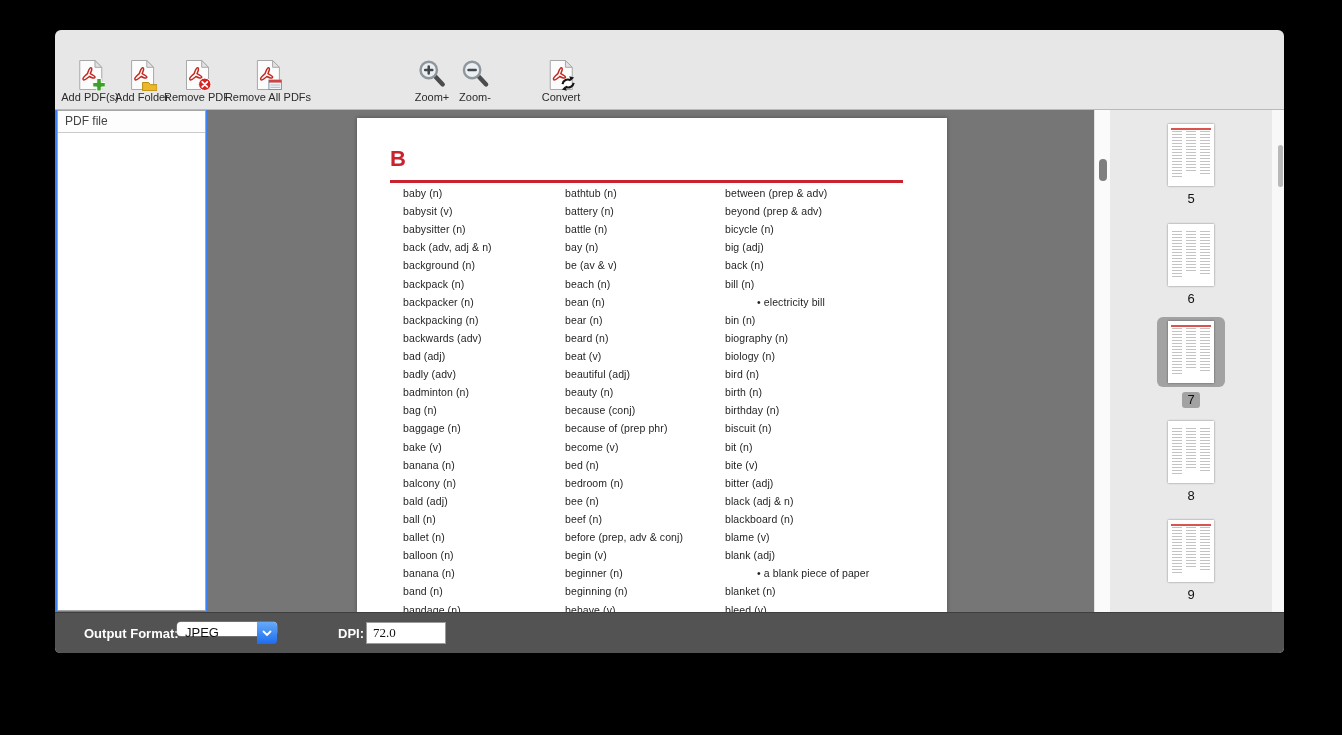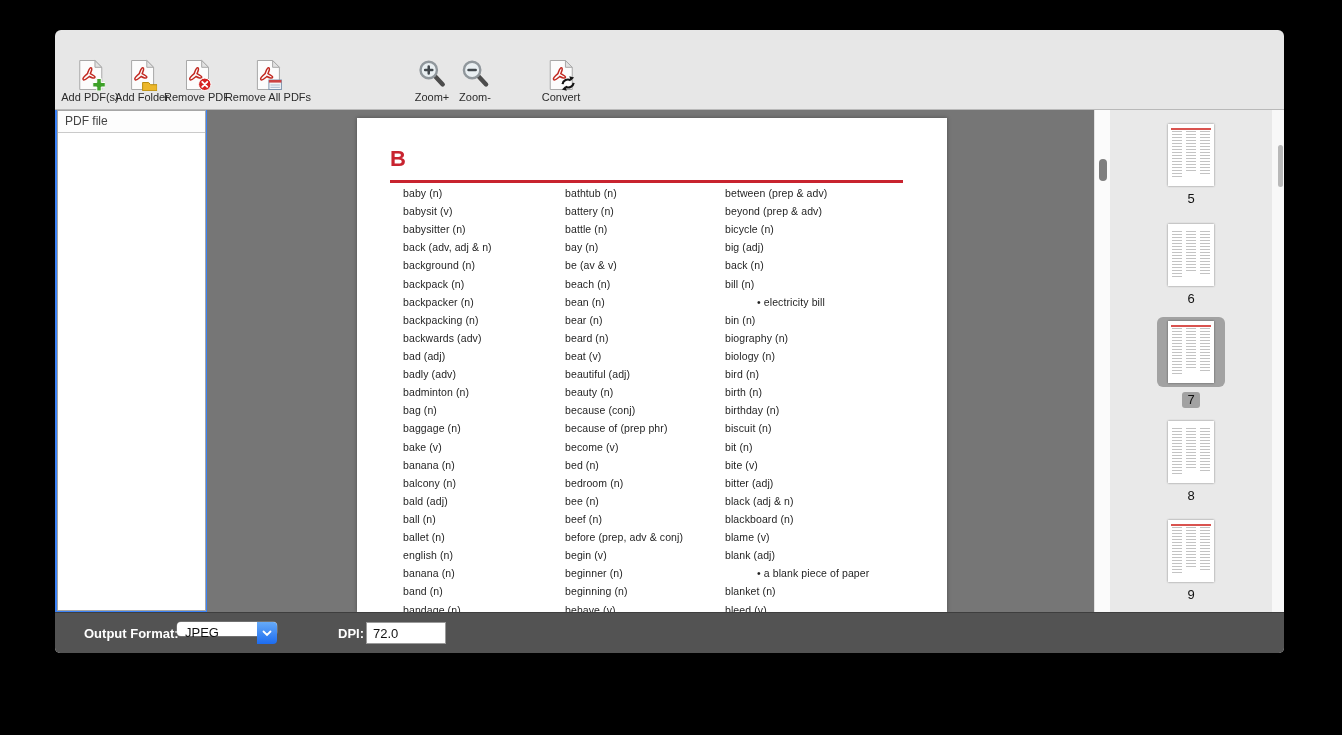--- a/index.html
+++ b/index.html
@@ -48,21 +48,21 @@
   .thumb-label{margin-top:5px;font-size:13px;color:#111;padding:0 5px;border-radius:3px;line-height:16px;}
   .thumb-block.sel .thumb-label{background:#a2a2a2;}
   
   .bottombar{position:absolute;left:0;right:0;bottom:0;height:41px;background:#535353;border-top:1px solid #3e3e3e;box-sizing:border-box;}
   .blabel{position:absolute;top:13px;font-size:13px;font-weight:600;color:#fff;}
   .lbl-output{left:29px;}
   .lbl-dpi{left:283px;}
   .select{position:absolute;left:122px;top:9px;width:100px;height:14px;background:#fff;border-radius:4px;box-shadow:0 0 0 .5px #8e8e8e;}
   .selval{position:absolute;left:8px;top:0;line-height:22px;font-size:13px;color:#111;}
   .selbtn{position:absolute;right:0;top:0;width:20px;height:22px;background:linear-gradient(#66aaf8,#1d6cf0);border-radius:0 4px 4px 0;display:flex;align-items:center;justify-content:center;}
-  .dpi-input{position:absolute;left:311px;top:9px;width:80px;height:22px;border:1px solid #9a9a9a;background:#fff;font-family:Liberation Sans, sans-serif;font-size:13px;color:#111;padding:0 15px 0 6px;box-sizing:border-box;outline:none;}
+  .dpi-input{position:absolute;left:311px;top:9px;width:80px;height:22px;border:1px solid #9a9a9a;background:#fff;font-family:Liberation Serif, serif;font-size:13px;color:#111;padding:0 15px 0 6px;box-sizing:border-box;outline:none;}
 </style>
 </head>
 <body>
 
 <div class="window">
 
 
   <div class="toolbar">
       <div class="tbtn" style="left: 35px;">
         <span class="ticon"><svg width="30" height="32" viewBox="0 0 30 32">
@@ -158,21 +158,21 @@
             <div class="word-line">badly (adv)</div>
             <div class="word-line">badminton (n)</div>
             <div class="word-line">bag (n)</div>
             <div class="word-line">baggage (n)</div>
             <div class="word-line">bake (v)</div>
             <div class="word-line">banana (n)</div>
             <div class="word-line">balcony (n)</div>
             <div class="word-line">bald (adj)</div>
             <div class="word-line">ball (n)</div>
             <div class="word-line">ballet (n)</div>
-            <div class="word-line">english (n)</div>
+            <div class="word-line">balloon (n)</div>
             <div class="word-line">banana (n)</div>
             <div class="word-line">band (n)</div>
             <div class="word-line">bandage (n)</div>
           </div>
         <div class="col c1">
             <div class="word-line">bathtub (n)</div>
             <div class="word-line">battery (n)</div>
             <div class="word-line">battle (n)</div>
             <div class="word-line">bay (n)</div>
             <div class="word-line">be (av &amp; v)</div>

